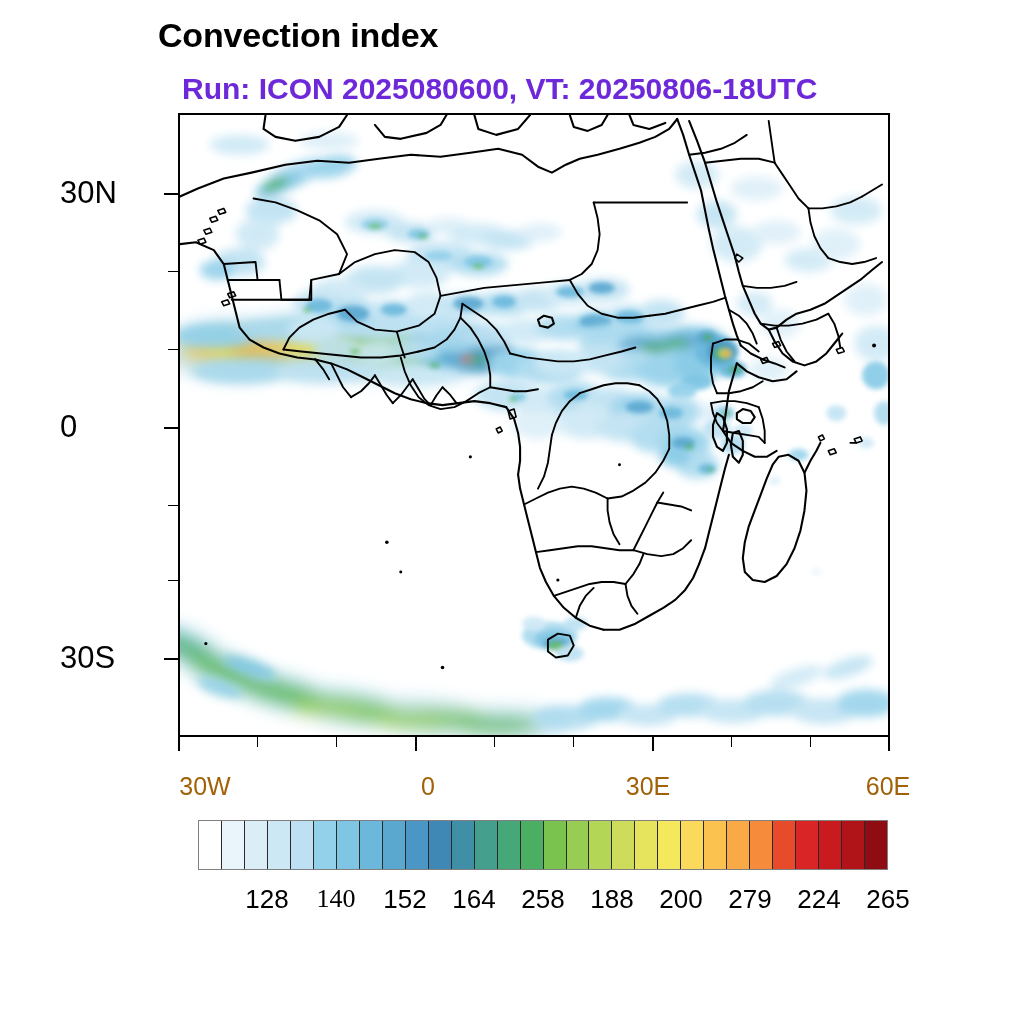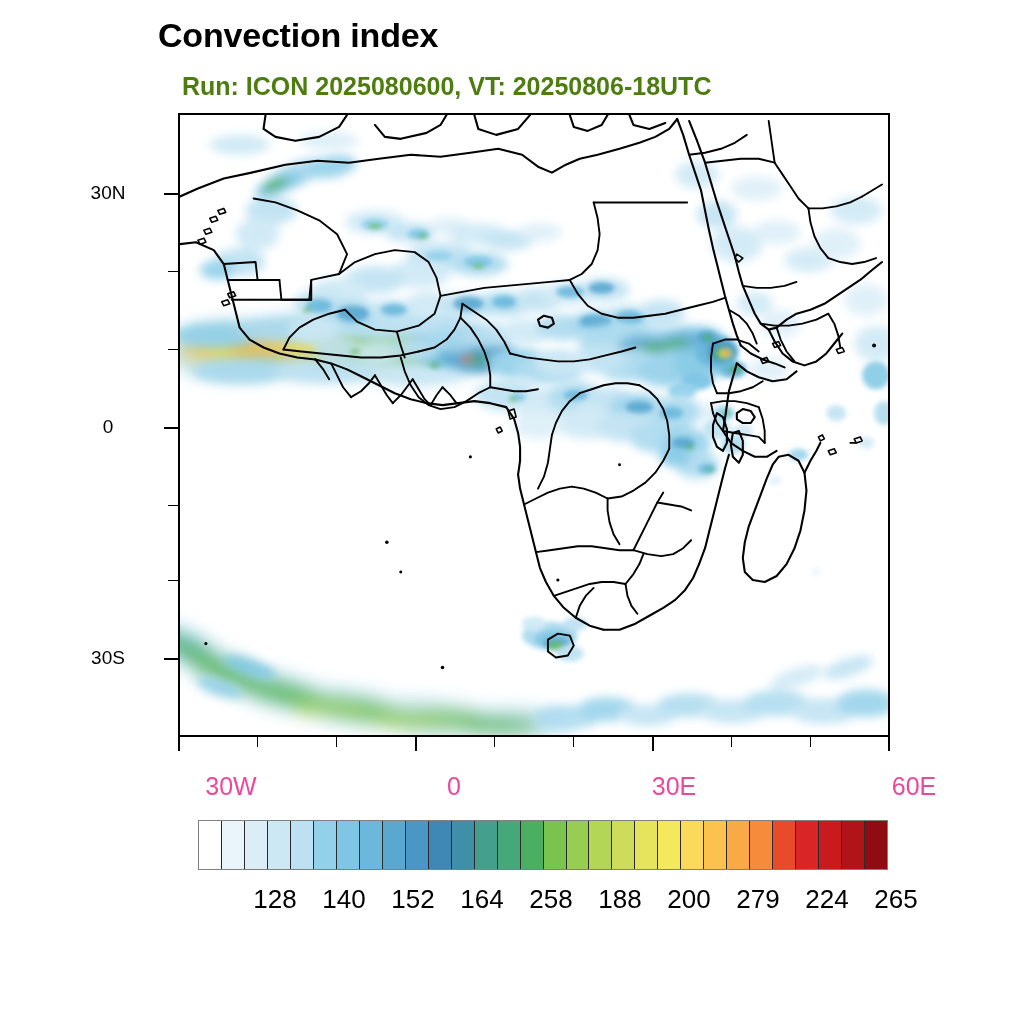--- a/index.html
+++ b/index.html
@@ -23,23 +23,23 @@
     font-size: 34px;
     font-weight: bold;
     color: #000;
     letter-spacing: -0.2px;
     white-space: nowrap;
   }
   #subtitle {
     position: absolute;
     left: 182px;
     top: 72px;
-    font-size: 25px;
+    font-size: 30px;
     font-weight: bold;
-    color: #4d7c0f;
+    color: #6d28d9;
     white-space: nowrap;
   }
 
   
   #map-frame {
     position: absolute;
     left: 178px;
     top: 113px;
     width: 712px;
     height: 624px;
@@ -70,34 +70,33 @@
     position: absolute;
     height: 14px;
     width: 0;
     border-left: 2px solid #000;
     top: 737px;
   }
   .tick-x.minor { top: 737px; height: 10px; border-left-width: 1.5px; }
 
   .lab-y {
     position: absolute;
-    font-size: 19px;
+    font-size: 31px;
     color: #000;
-    text-align: center;
+    text-align: left;
     white-space: nowrap;
     transform: translateY(-50%);
   }
   .lab-x {
     position: absolute;
     font-size: 25px;
-    color: #ec4899;
+    color: #a16207;
     white-space: nowrap;
     transform: translateX(-50%);
     top: 772px;
-    margin-left: 26px;
   }
 
   
   #colorbar {
     position: absolute;
     left: 198px;
     top: 820px;
     width: 690px;
     height: 50px;
     display: flex;
@@ -112,21 +111,20 @@
     box-sizing: border-box;
   }
   #colorbar .cb-cell:last-child { border-right: none; }
 
   #cb-labels {
     position: absolute;
     left: 0;
     top: 884px;
     width: 820px;
     height: 34px;
-    margin-left: 8px;
   }
   #cb-labels span {
     position: absolute;
     font-size: 26px;
     color: #000;
     transform: translateX(-50%);
     white-space: nowrap;
   }
 </style>
 </head>
@@ -628,21 +626,21 @@
     <div class="cb-cell" style="background: rgb(249, 169, 69);"></div>
     <div class="cb-cell" style="background: rgb(245, 139, 59);"></div>
     <div class="cb-cell" style="background: rgb(232, 75, 42);"></div>
     <div class="cb-cell" style="background: rgb(217, 37, 37);"></div>
     <div class="cb-cell" style="background: rgb(201, 26, 31);"></div>
     <div class="cb-cell" style="background: rgb(176, 19, 24);"></div>
     <div class="cb-cell" style="background: rgb(143, 13, 18);"></div>
   </div>
 <div id="cb-labels">
     <span style="left: 267px;">128</span>
-    <span style="left: 336px;">140</span>
+    <span style="left: 336px; font-family: Liberation Serif, serif;">140</span>
     <span style="left: 405px;">152</span>
     <span style="left: 474px;">164</span>
     <span style="left: 543px;">258</span>
     <span style="left: 612px;">188</span>
     <span style="left: 681px;">200</span>
     <span style="left: 750px;">279</span>
     <span style="left: 819px;">224</span>
     <span style="left: 888px;">265</span>
   </div>
 

